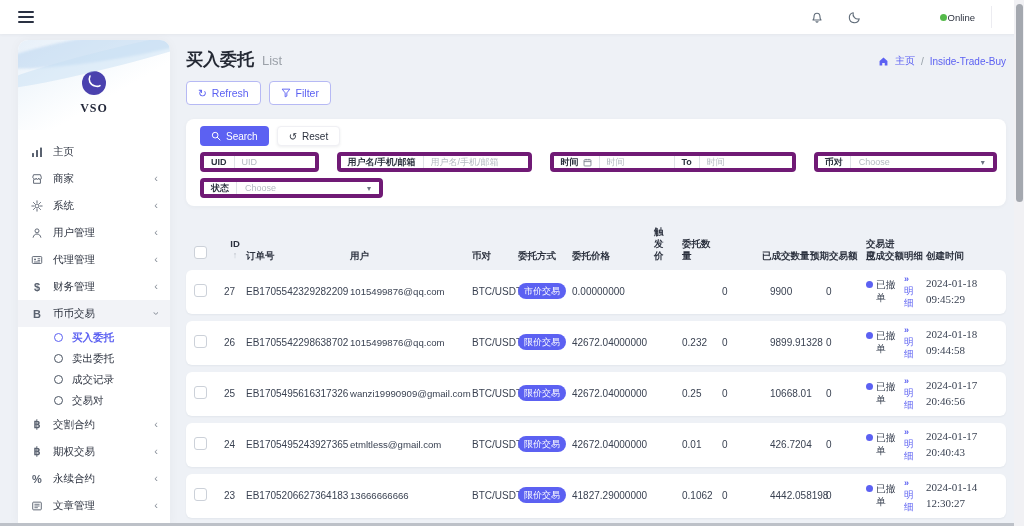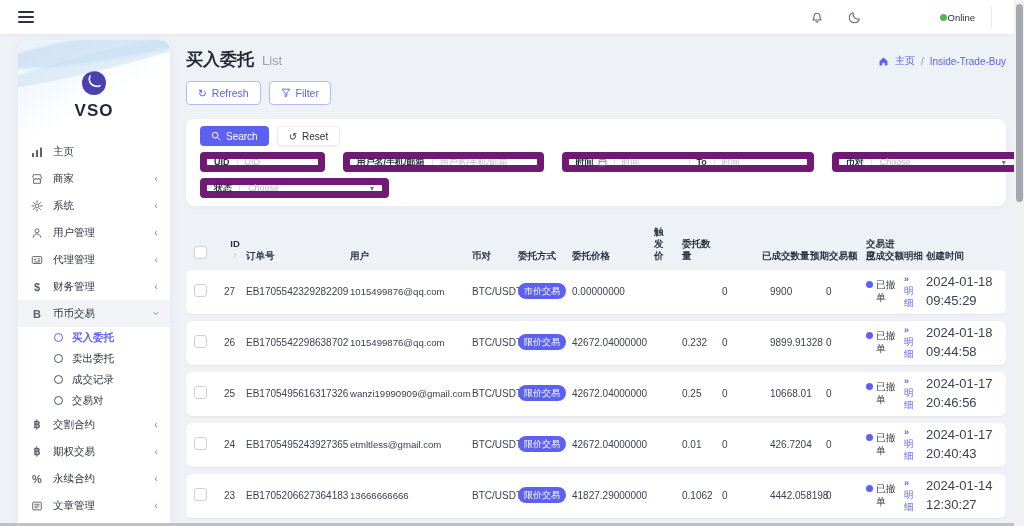--- a/index.html
+++ b/index.html
@@ -28,21 +28,21 @@
   
   .sidebar{ width:152px; flex-shrink:0; background:#fff; border-radius:10px 10px 0 0;
     box-shadow:0 0 12px rgba(30,40,60,.04); overflow:hidden; }
   .logo-block{ position:relative; height:90px; overflow:hidden;
     background:linear-gradient(150deg,#e7f0f9 0%,#f3f8fc 30%,#ffffff 62%); }
   .logo-block::before{ content:""; position:absolute; left:-20px; top:-6px; width:220px; height:26px;
     background:rgba(176,206,238,.45); transform:rotate(-9deg); border-radius:50%; filter:blur(1px);}
   .logo-block::after{ content:""; position:absolute; left:-30px; top:10px; width:240px; height:18px;
     background:rgba(200,223,244,.5); transform:rotate(-14deg); border-radius:50%; }
   .logo-inner{ position:relative; text-align:center; padding-top:30px; }
-  .brand-name{ font-size:17px; font-weight:bold; letter-spacing:1px; color:#23283a; margin-top:5px;}
+  .brand-name{ font-size:12px; font-weight:bold; letter-spacing:1px; color:#23283a; margin-top:5px;font-family:Liberation Serif, serif;}
   .nav{ padding:8px 0 0; }
   .nav-item{ display:flex; align-items:center; height:27px; padding:0 12px; gap:9px;
     font-size:10.5px; color:#2c323f; cursor:pointer; }
   .nav-item.active-parent{ background:#f2f3f7; }
   .nicon{ width:14px; display:flex; justify-content:center; align-items:center; color:#5a6270;
     font-size:11px; font-weight:bold; flex-shrink:0;}
   .chev{ margin-left:auto; color:#8a919b; font-size:11px; line-height:1;}
   .chev.down{ display:inline-block; transform:rotate(-90deg); }
   .sub-item{ display:flex; align-items:center; height:21px; padding-left:36px; gap:9px;
     font-size:10.5px; color:#2c323f; cursor:pointer;}
@@ -63,21 +63,21 @@
     font-family:inherit;}
   
   .filter-card{ background:#fff; border-radius:8px; padding:7px 14px 8px; box-shadow:0 1px 4px rgba(30,40,60,.04);}
   .btn-row{ display:flex; gap:8px; }
   .btn-primary{ background:#5c61f2; color:#fff; border:none; border-radius:4px; padding:0 11px;
     height:20px; font-size:10px; display:flex; align-items:center; gap:5px; cursor:pointer; font-family:inherit;}
   .btn-plain{ background:#fff; color:#2c323f; border:1px solid #f0f0f4; border-radius:4px; padding:0 11px;
     height:20px; font-size:10px; display:flex; align-items:center; gap:5px; cursor:pointer;
     box-shadow:0 1px 3px rgba(30,40,60,.08); font-family:inherit;}
   .frow{ display:flex; gap:18px; margin-top:6px; align-items:center;}
-  .igroup{ display:flex; align-items:stretch; border:7px solid #701a75; border-radius:4px; height:20px; background:#fff;}
+  .igroup{ display:flex; align-items:stretch; border:4px solid #701a75; border-radius:4px; height:20px; background:#fff;}
   .iglbl{ display:flex; align-items:center; gap:4px; padding:0 7px; font-size:9px; font-weight:bold;
     color:#2c323f; border-right:1px solid #dee2e6; white-space:nowrap;}
   .igroup input{ border:none; outline:none; padding:0 7px; font-size:9px; color:#333;
     font-family:inherit; background:transparent;}
   .igroup input::placeholder{ color:#b4bac1; }
   .sel{ display:flex; align-items:center; justify-content:space-between; padding:0 8px;
     font-size:9px; color:#b4bac1; cursor:pointer;}
   .sel .caret{ color:#6b7280; font-size:8px; }
   .tosep{ border-left:1px solid #dee2e6; }
   
@@ -97,21 +97,21 @@
   .checkbox{ width:13px; height:13px; border:1px solid #ccd1d9; border-radius:3px;
     display:inline-block; background:#fff; cursor:pointer;}
   .badge{ background:#5c61f2; color:#fff; font-size:9px; padding:3px 6px; border-radius:8px; white-space:nowrap;}
   .prog{ display:flex; align-items:flex-start; gap:3px; white-space:normal;}
   .dot{ width:7px;height:7px;border-radius:50%; background:#5c61f2; margin-top:2px; flex-shrink:0;}
   .stx{ width:26px; line-height:1.3; font-size:9.8px; display:inline-block;}
   .det{ display:flex; flex-direction:column; align-items:flex-start; color:#5c61f2;
     font-size:9.5px; line-height:1.25; cursor:pointer; white-space:normal;}
   .dtx{ width:10px; word-break:break-all; display:inline-block;}
   .arr{ font-size:9px; font-weight:bold;}
-  .created{ font-size:13px; line-height:1.4; width:70px; white-space:normal;}
+  .created{ font-size:11px; line-height:1.4; width:70px; white-space:normal;font-family:Liberation Serif, serif;}
   
   .vtrack{ position:fixed; right:0; top:0; width:10px; height:526px; background:#f1f1f4; z-index:10;}
   .vthumb{ position:absolute; right:1px; top:4px; width:7px; height:198px; border-radius:4px;
     background:#a4a8af; cursor:pointer;}
   .hbar{ position:fixed; left:0; right:10px; bottom:0; height:3px; background:#bdc1c8; z-index:10;}
   svg{ display:block; }
 </style>
 </head>
 <body>
 

